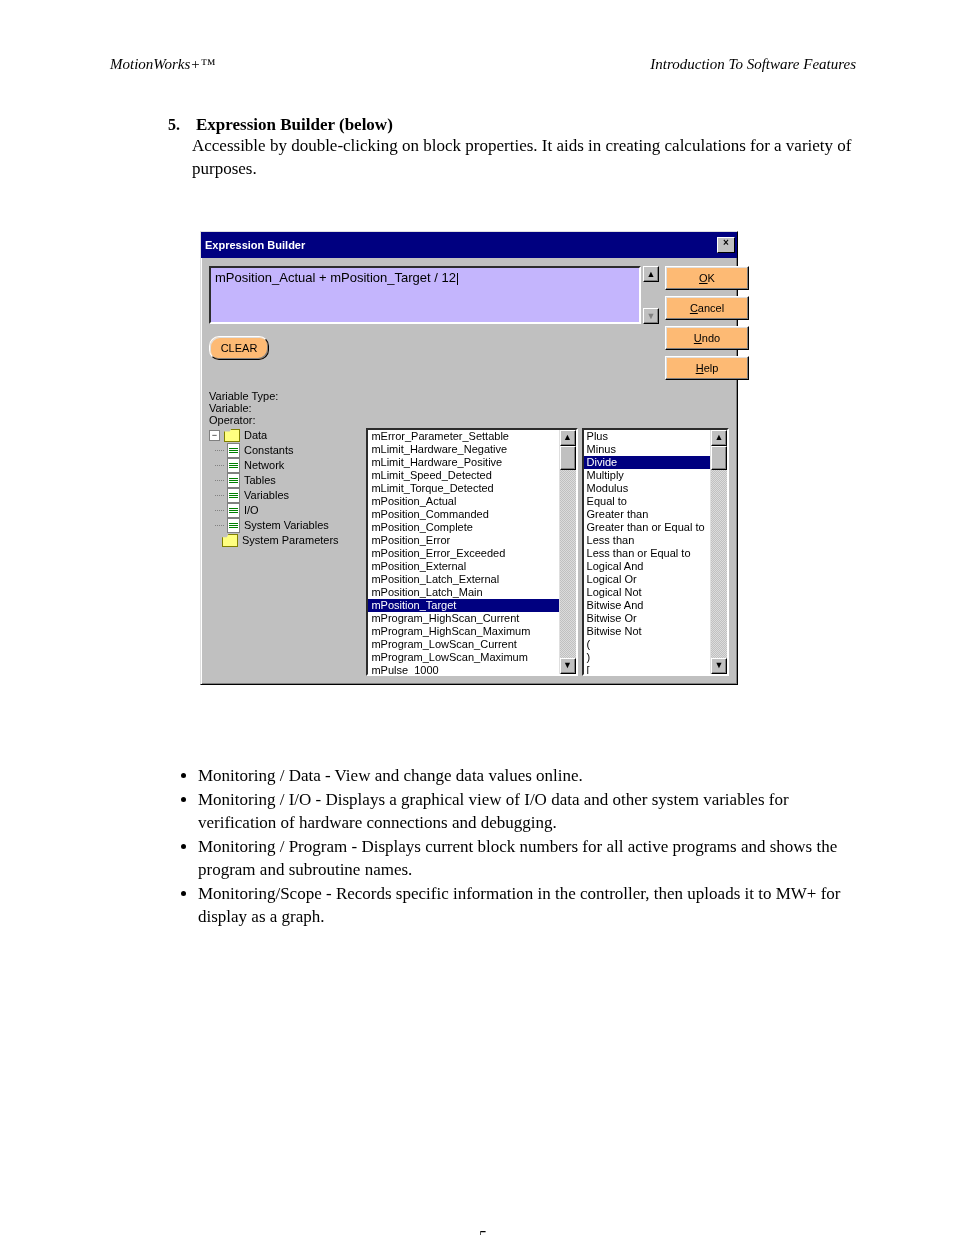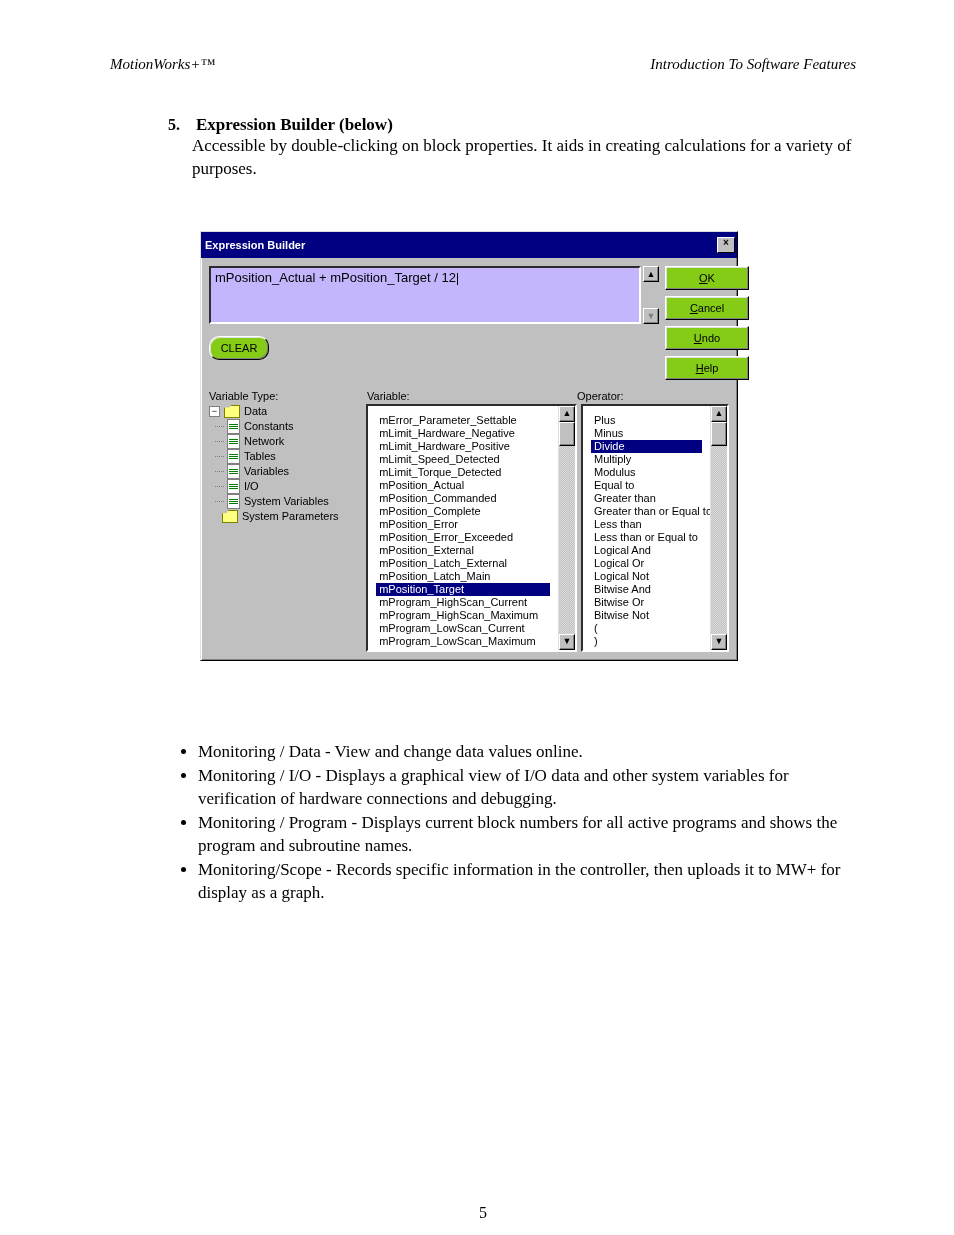--- a/index.html
+++ b/index.html
@@ -148,21 +148,21 @@
     box-shadow: inset -1px -1px 0 #808080;
     display:flex; align-items:center; justify-content:center;
     font-size:9px;
     color:#000;
     box-sizing:border-box;
   }
   .sbtn.disabled { color:#808080; }
   .clear-row { margin-top: 12px; }
   .btn {
     height: 22px;
-    background: #84cc16;
+    background: #fdba74;
     border: 1px solid #000;
     border-top-color:#fff; border-left-color:#fff;
     box-shadow: inset -1px -1px 0 #808080, inset 1px 1px 0 #dfdfdf;
     font-family: "MS Sans Serif", Tahoma, Arial, sans-serif;
     font-size: 11px;
     padding: 0 12px;
     cursor: default;
     display:inline-flex; align-items:center; justify-content:center;
     min-width: 58px;
   }
@@ -172,20 +172,21 @@
     display: flex;
     flex-direction: column;
     gap: 6px;
     width: 64px;
   }
 
   .labels-row {
     display: flex;
     margin-top: 10px;
     font-size: 11px;
+    flex-direction: column;
   }
   .lbl-vt { width: 158px; }
   .lbl-v  { width: 210px; }
   .lbl-op { flex:1; }
 
   .lists-row {
     display: flex;
     gap: 4px;
     margin-top: 2px;
     align-items: stretch;
@@ -241,21 +242,21 @@
     border:2px inset #fff;
     border-top-color:#808080; border-left-color:#808080;
     font-size:11px;
     line-height:13px;
     height: 248px;
     display:flex;
     box-sizing:border-box;
   }
   .lb-var { width: 212px; }
   .lb-op  { width: 148px; }
-  .lb-content { flex:1; overflow:hidden; padding:8px; }
+  .lb-content { flex:1; overflow:hidden; padding:0; }
   .lb-item { padding: 0 3px; white-space:nowrap; }
   .lb-item.selected {
     background:#000080; color:#fff;
   }
   .lb-scroll {
     width:16px; background:#c0c0c0;
     display:flex; flex-direction:column; justify-content:space-between;
     border-left:1px solid #dfdfdf;
   }
   .thumb {

